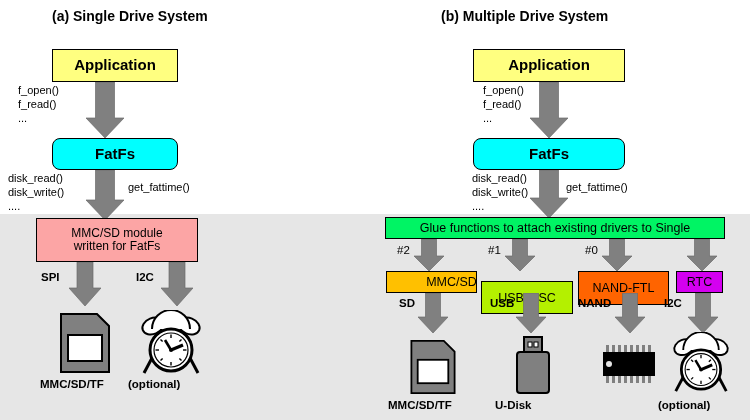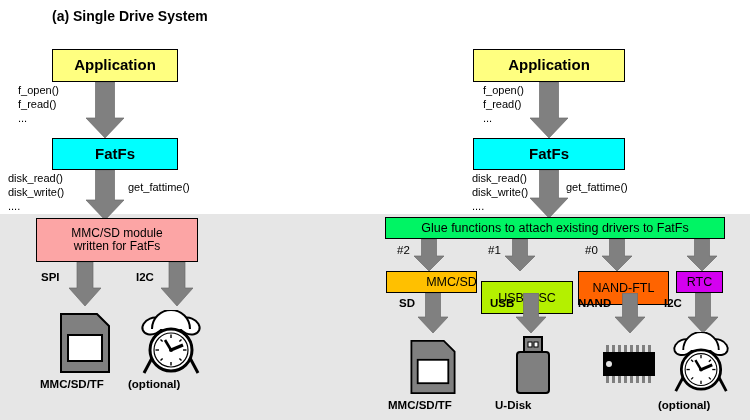--- a/index.html
+++ b/index.html
@@ -28,21 +28,21 @@
 
   .boxed{
     border:1px solid #000;
     box-sizing:border-box;
     display:flex;align-items:center;justify-content:center;
     text-align:center;
     color:#000;
     line-height:1.12;
   }
   .box-app{background:#ffff80;font-size:15px;font-weight:bold;}
-  .box-fatfs{background:#00ffff;font-size:15px;font-weight:bold;}
+  .box-fatfs{background:#00ffff;font-size:15px;font-weight:bold;border-radius:8px;}
   .box-green{background:#fca5a5;font-size:12px;font-weight:normal;}
   .box-glue{background:#00f464;font-size:12.5px;font-weight:normal;}
   .box-mmc{background:#ffc000;font-size:12.5px;}
   .box-usb{background:#b4f000;font-size:12.5px;}
   .box-nand{background:#ff6400;font-size:12.5px;}
   .box-rtc{background:#d400f0;font-size:12.5px;}
 
   
   .arrow{position:absolute;}
   .arrow svg{display:block;}
@@ -159,20 +159,21 @@
         <line x1="20.5" y1="29.5" x2="22.6" y2="31.6"></line>
       </g>
 
       <line x1="31" y1="40" x2="25" y2="30" stroke="#000000" stroke-width="2.6"></line>
       <line x1="31" y1="40" x2="43" y2="35" stroke="#000000" stroke-width="3.2"></line>
       <circle cx="31" cy="40" r="2" fill="#000000"></circle>
     </svg>
   </div>
   <div class="dev-lbl" style="left:128px;top:378px;width:86px;">(optional)</div>
 
+  <div class="abs panel-title" style="left:397px;top:8px;">(b) Multiple Drive System</div>
 
   <div class="abs boxed box-app" style="left:473px;top:49px;width:152px;height:33px;">Application</div>
 
   <div class="arrow" style="left:530px;top:82px;">
     <svg width="38" height="56" viewBox="0 0 38 56">
       <polygon points="9.5,0 28.5,0 28.5,36 38,36 19,56 0,36 9.5,36" fill="#808080" stroke="#6b6b6b" stroke-width="0.7"></polygon>
     </svg>
   </div>
   <div class="code-lbl" style="left: 483px; top: 84px; white-space: pre-line;">f_open()
 f_read()
@@ -183,21 +184,21 @@
   <div class="arrow" style="left:530px;top:170px;">
     <svg width="38" height="48" viewBox="0 0 38 48">
       <polygon points="9.5,0 28.5,0 28.5,28 38,28 19,48 0,28 9.5,28" fill="#808080" stroke="#6b6b6b" stroke-width="0.7"></polygon>
     </svg>
   </div>
   <div class="code-lbl" style="left: 472px; top: 172px; white-space: pre-line;">disk_read()
 disk_write()
 ....</div>
   <div class="code-lbl" style="left:566px;top:181px;">get_fattime()</div>
 
-  <div class="abs boxed box-glue" style="left:385px;top:217px;width:340px;height:22px;">Glue functions to attach existing drivers to FatFs</div>
+  <div class="abs boxed box-glue" style="left:385px;top:217px;width:340px;height:22px;">Glue functions to attach existing drivers to Single</div>
 
   <div class="arrow" style="left:414px;top:239px;">
     <svg width="30" height="32" viewBox="0 0 30 32">
       <polygon points="7.5,0 22.5,0 22.5,17 30,17 15,32 0,17 7.5,17" fill="#808080" stroke="#6b6b6b" stroke-width="0.7"></polygon>
     </svg>
   </div>
   <div class="hash-lbl" style="left:397px;top:244px;">#2</div>
 
   <div class="arrow" style="left:505px;top:239px;">
     <svg width="30" height="32" viewBox="0 0 30 32">

